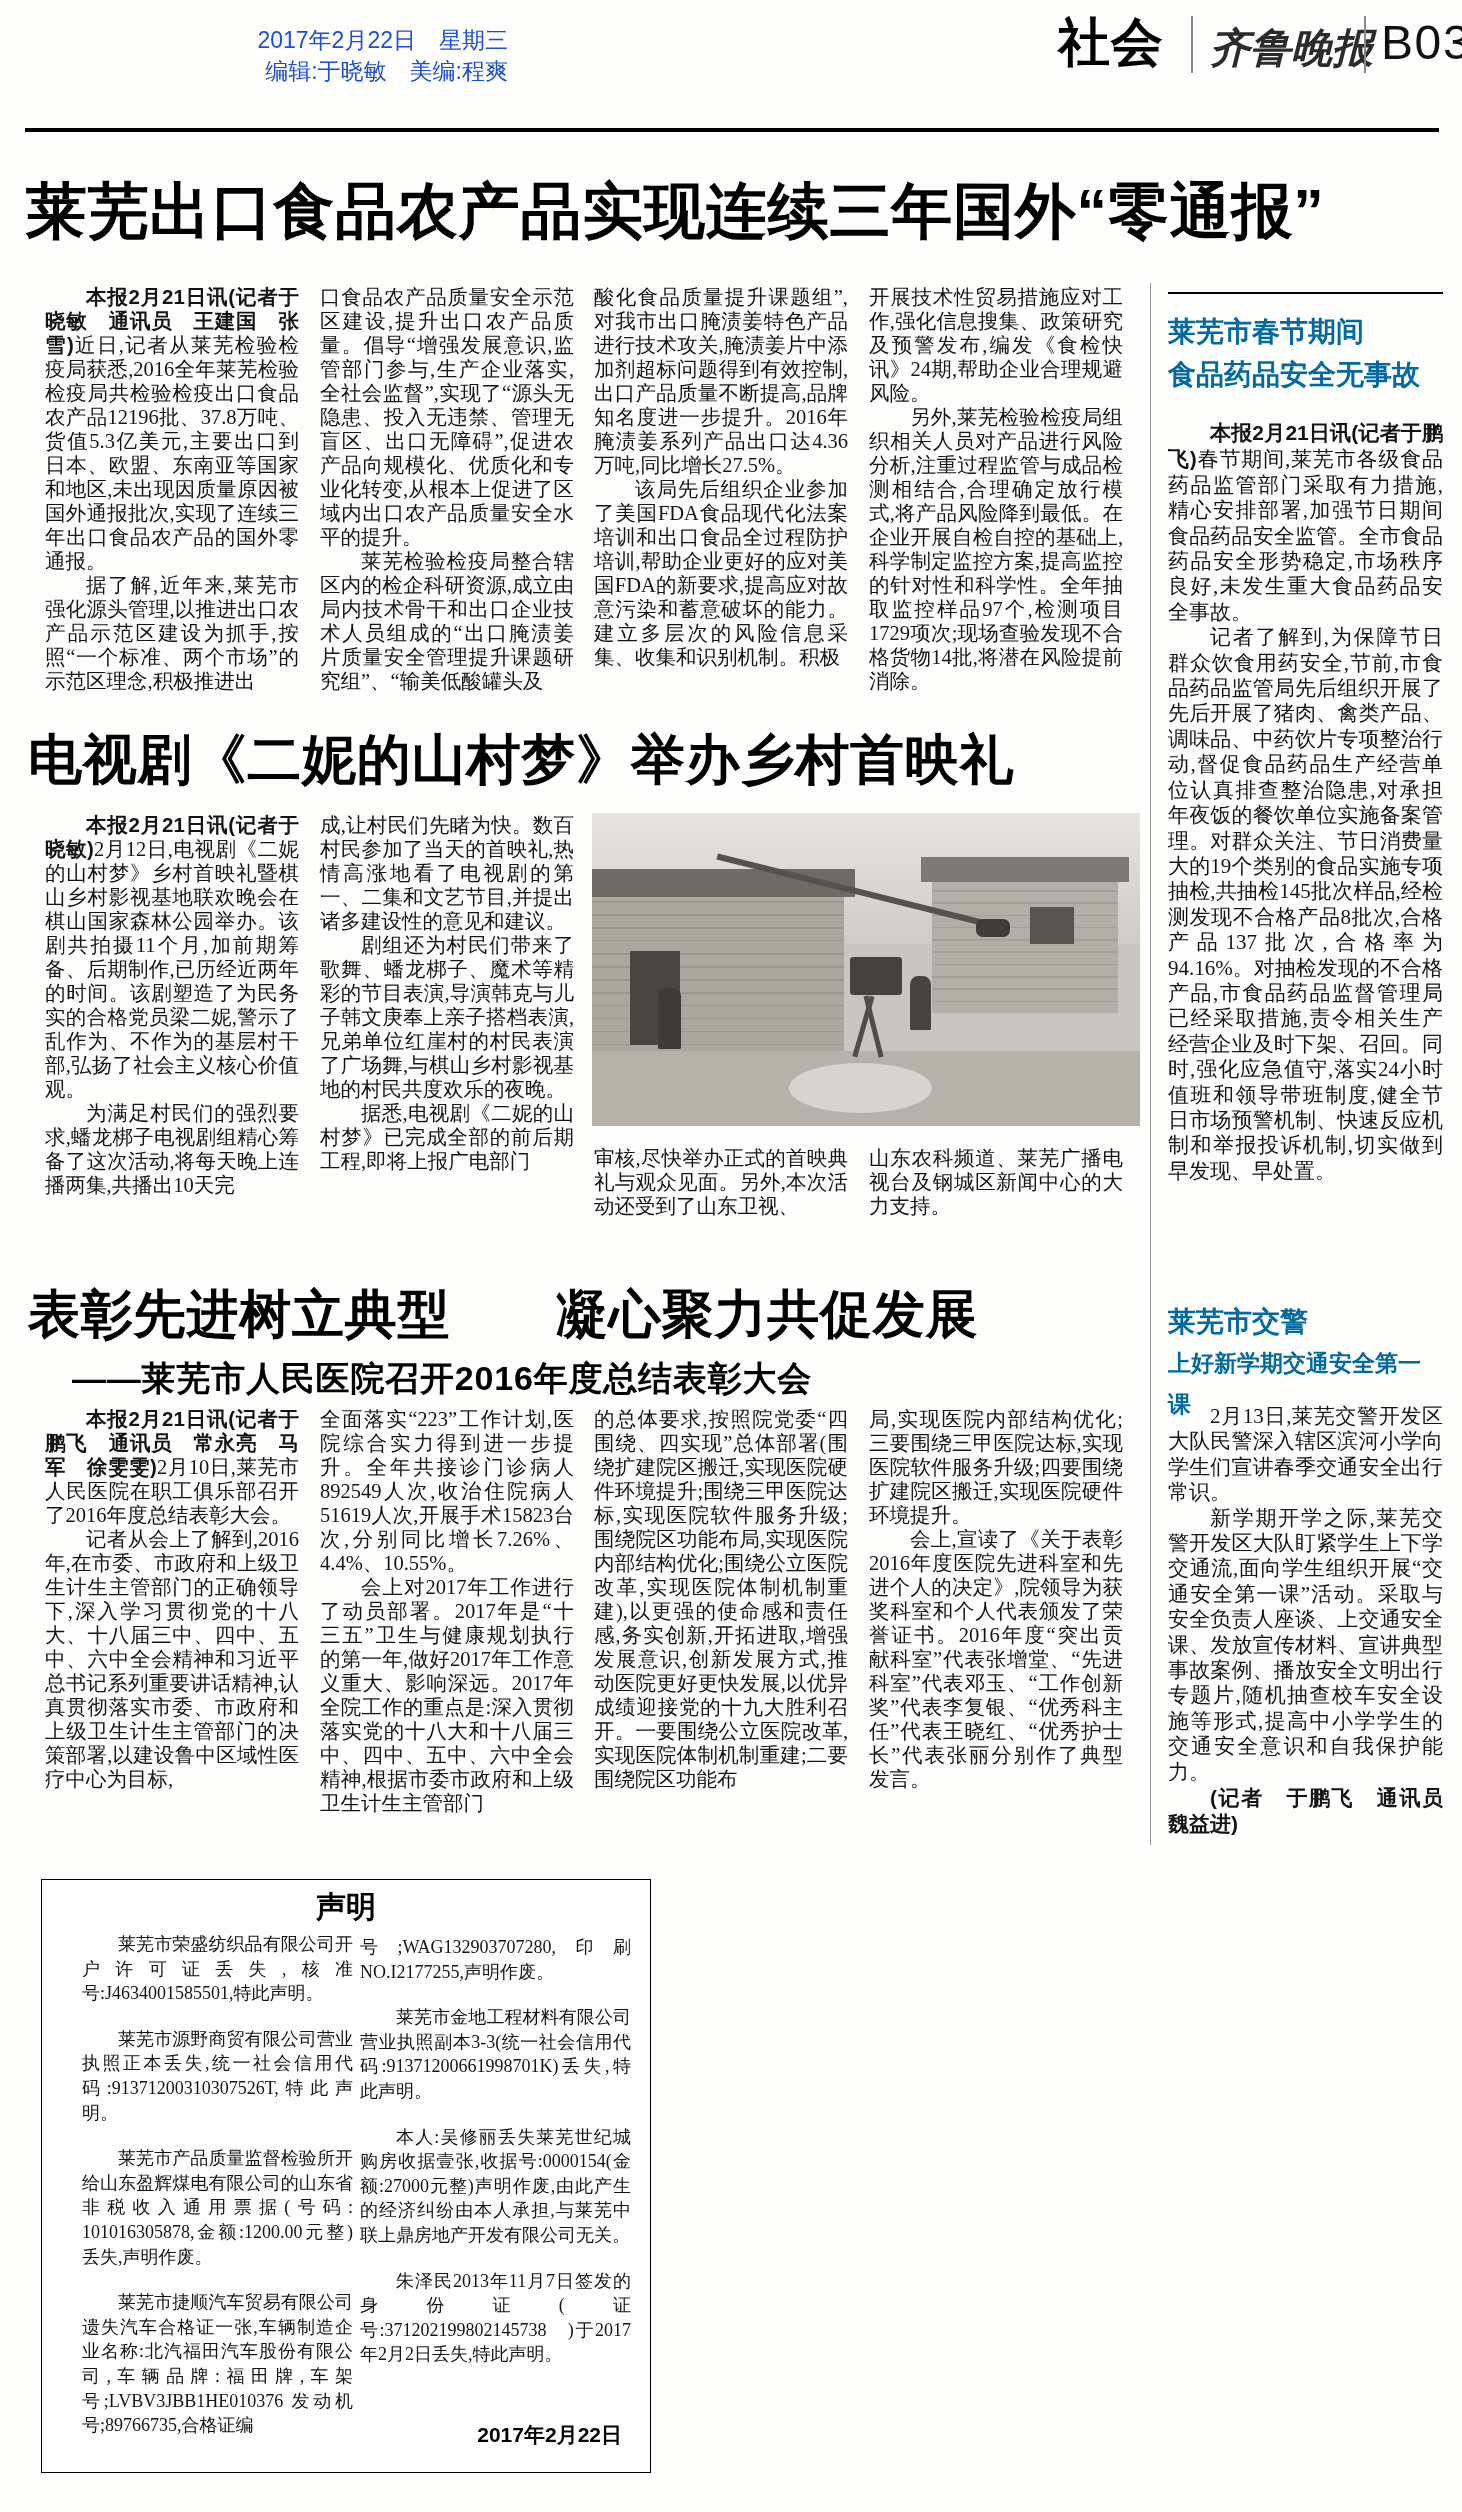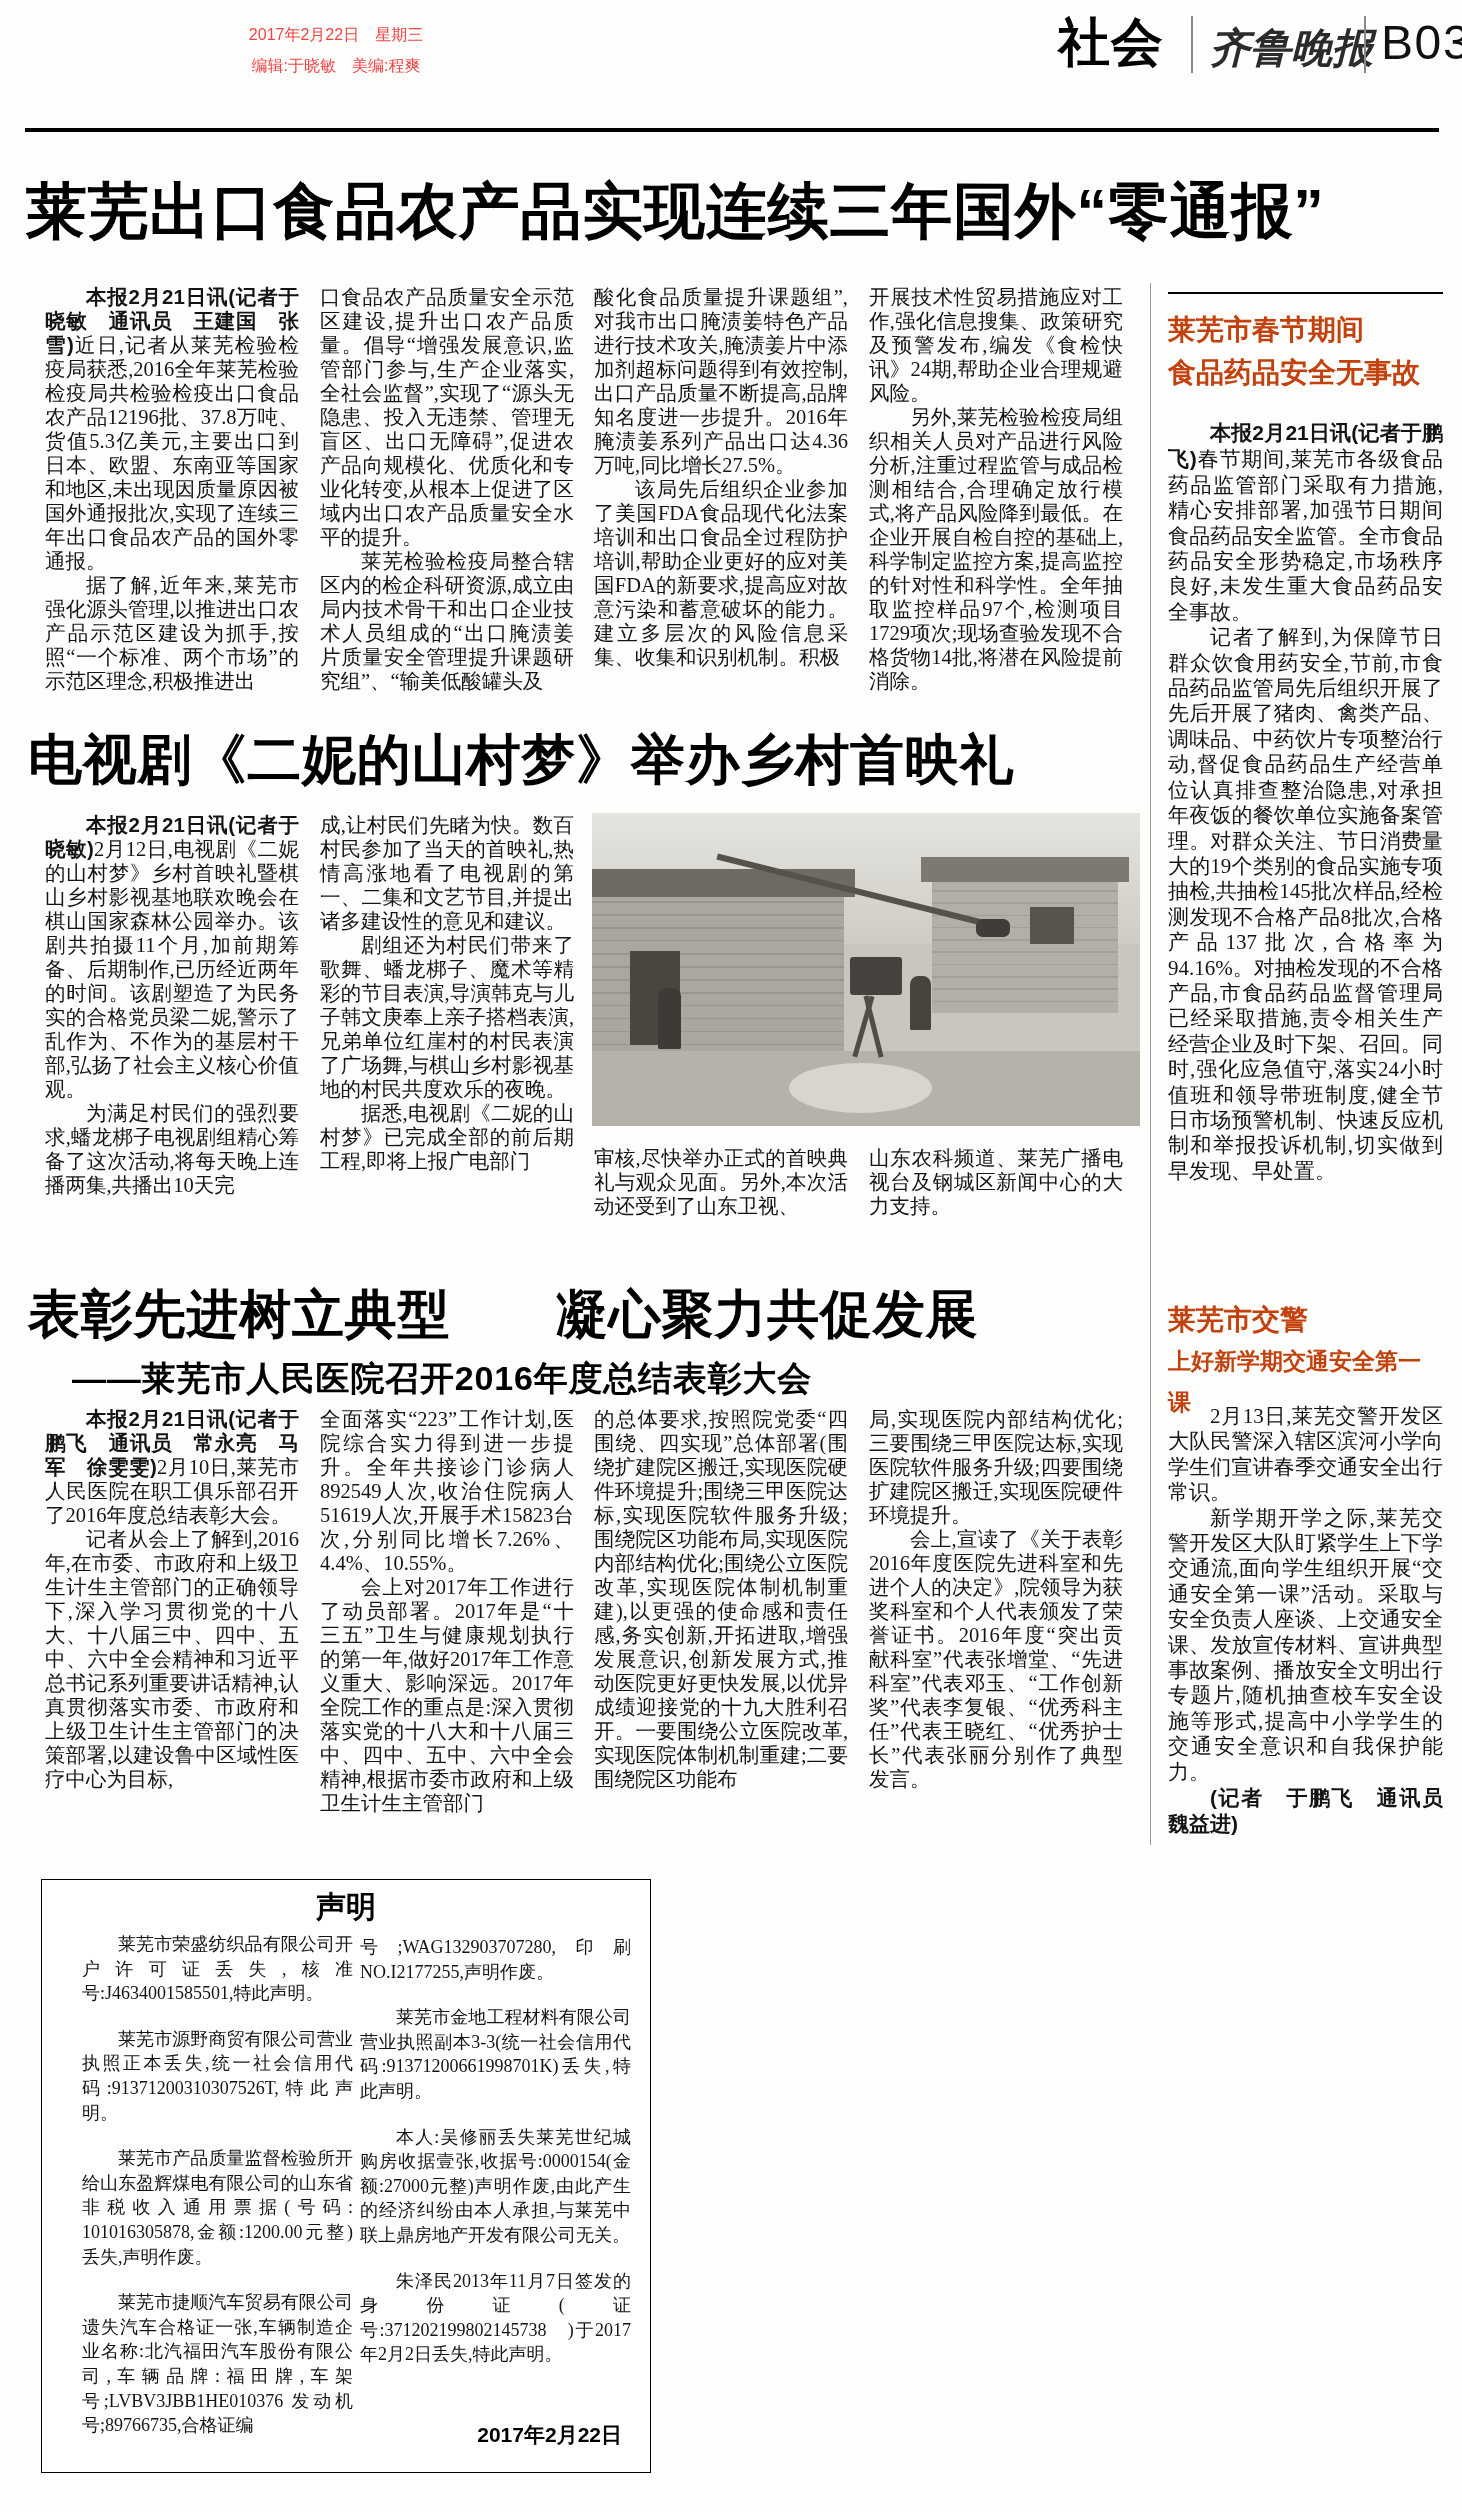--- a/index.html
+++ b/index.html
@@ -7,23 +7,23 @@
         font-family:"Liberation Serif",serif;color:#141414;overflow:hidden;}
   .abs{position:absolute;}
   .sans{font-family:"Liberation Sans",sans-serif;}
   .hl{font-family:"Liberation Sans",sans-serif;font-weight:900;color:#000;letter-spacing:0.8px;}
   .rule{background:#000;}
   .bodycol{font-size:20.5px;line-height:24px;text-align:justify;}
   .para{margin:0;text-align:justify;}
   .para.ind{text-indent:2em;}
   .lead{font-family:"Liberation Sans",sans-serif;font-weight:700;}
   .boldp{font-family:"Liberation Sans",sans-serif;font-weight:700;}
-  .sb-title{font-family:Liberation Mono, monospace;font-weight:800;color:#c2410c;}
+  .sb-title{font-family:Liberation Serif, serif;font-weight:800;color:#0369a1;}
   
-  .hdr-line{font-size:16px;color:#ef4444;text-align:center;font-family:"Liberation Sans",sans-serif;}
+  .hdr-line{font-size:23px;color:#1d4ed8;text-align:right;font-family:"Liberation Sans",sans-serif;}
   .masthead-script{font-style:italic;font-weight:700;font-size:41px;color:#2b2b2b;}
   .vdiv{width:1.6px;background:#8a8a8a;}
   
   .photo{background:#c9c6bf;overflow:hidden;}
   .photo>div{position:absolute;}
   .ph-sky{left:0;top:0;right:0;height:42%;background:linear-gradient(#e6e4df,#cfccc5);}
   .ph-bldg-r{right:4%;top:20%;width:34%;height:44%;
      background:repeating-linear-gradient(0deg,#b3afa7 0 10.7px,#a39e96 10.7px 12.3px);}
   .ph-roof-r{right:2%;top:14%;width:38%;height:8%;background:#7d7872;}
   .ph-wall-l{left:0;top:26%;width:46%;height:52%;

